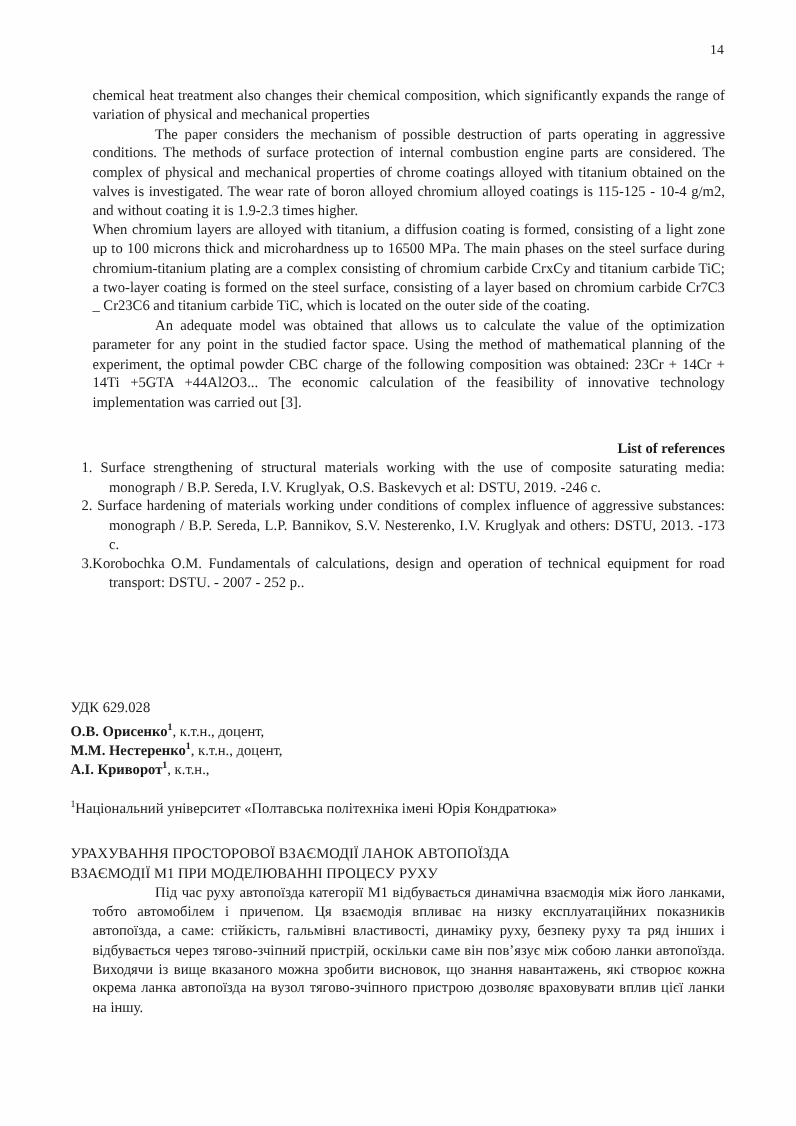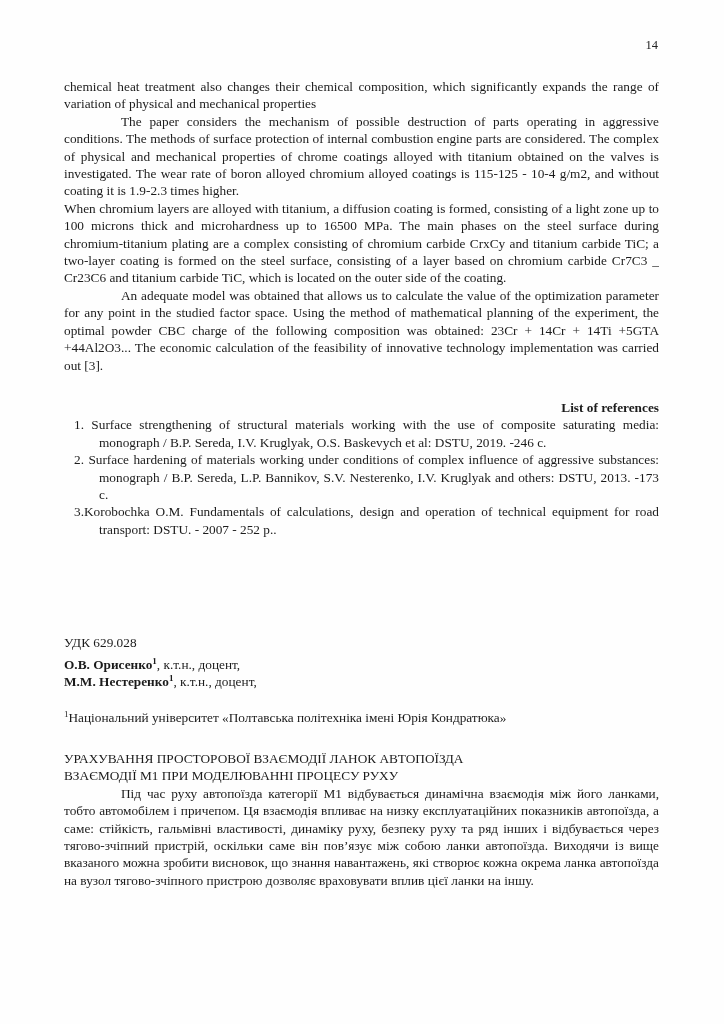--- a/index.html
+++ b/index.html
@@ -28,20 +28,21 @@
   .content {
     position: absolute;
     left: 64px;
     top: 78px;
     width: 595px;
     font-size: 13.3px;
     line-height: 17.4px;
   }
   .para {
     text-align: justify;
+    margin-left: 20px;
   }
   .para.indent {
     text-indent: 57px;
   }
   .refs-heading {
     text-align: right;
     font-weight: bold;
     margin-top: 25px;
   }
   .ref-item {
@@ -105,20 +106,23 @@
 
     <div class="udc-line">УДК 629.028</div>
 
     <div class="authors-block">
       <div class="author-line">
         <span class="name">О.В. Орисенко</span><sup class="affil-sup">1</sup><span>, к.т.н., доцент,</span>
       </div>
       <div class="author-line">
         <span class="name">М.М. Нестеренко</span><sup class="affil-sup">1</sup><span>, к.т.н., доцент,</span>
       </div>
+      <div class="author-line">
+        <span class="name">А.І. Криворот</span><sup class="affil-sup">1</sup><span>, к.т.н.,</span>
+      </div>
     </div>
 
     <div class="affiliation">
       <sup class="affil-sup">1</sup><span>Національний університет «Полтавська політехніка імені Юрія Кондратюка»</span>
     </div>
 
     <div class="article-title">
       <div>УРАХУВАННЯ ПРОСТОРОВОЇ ВЗАЄМОДІЇ ЛАНОК АВТОПОЇЗДА</div>
       <div>ВЗАЄМОДІЇ М1 ПРИ МОДЕЛЮВАННІ ПРОЦЕСУ РУХУ</div>
     </div>

